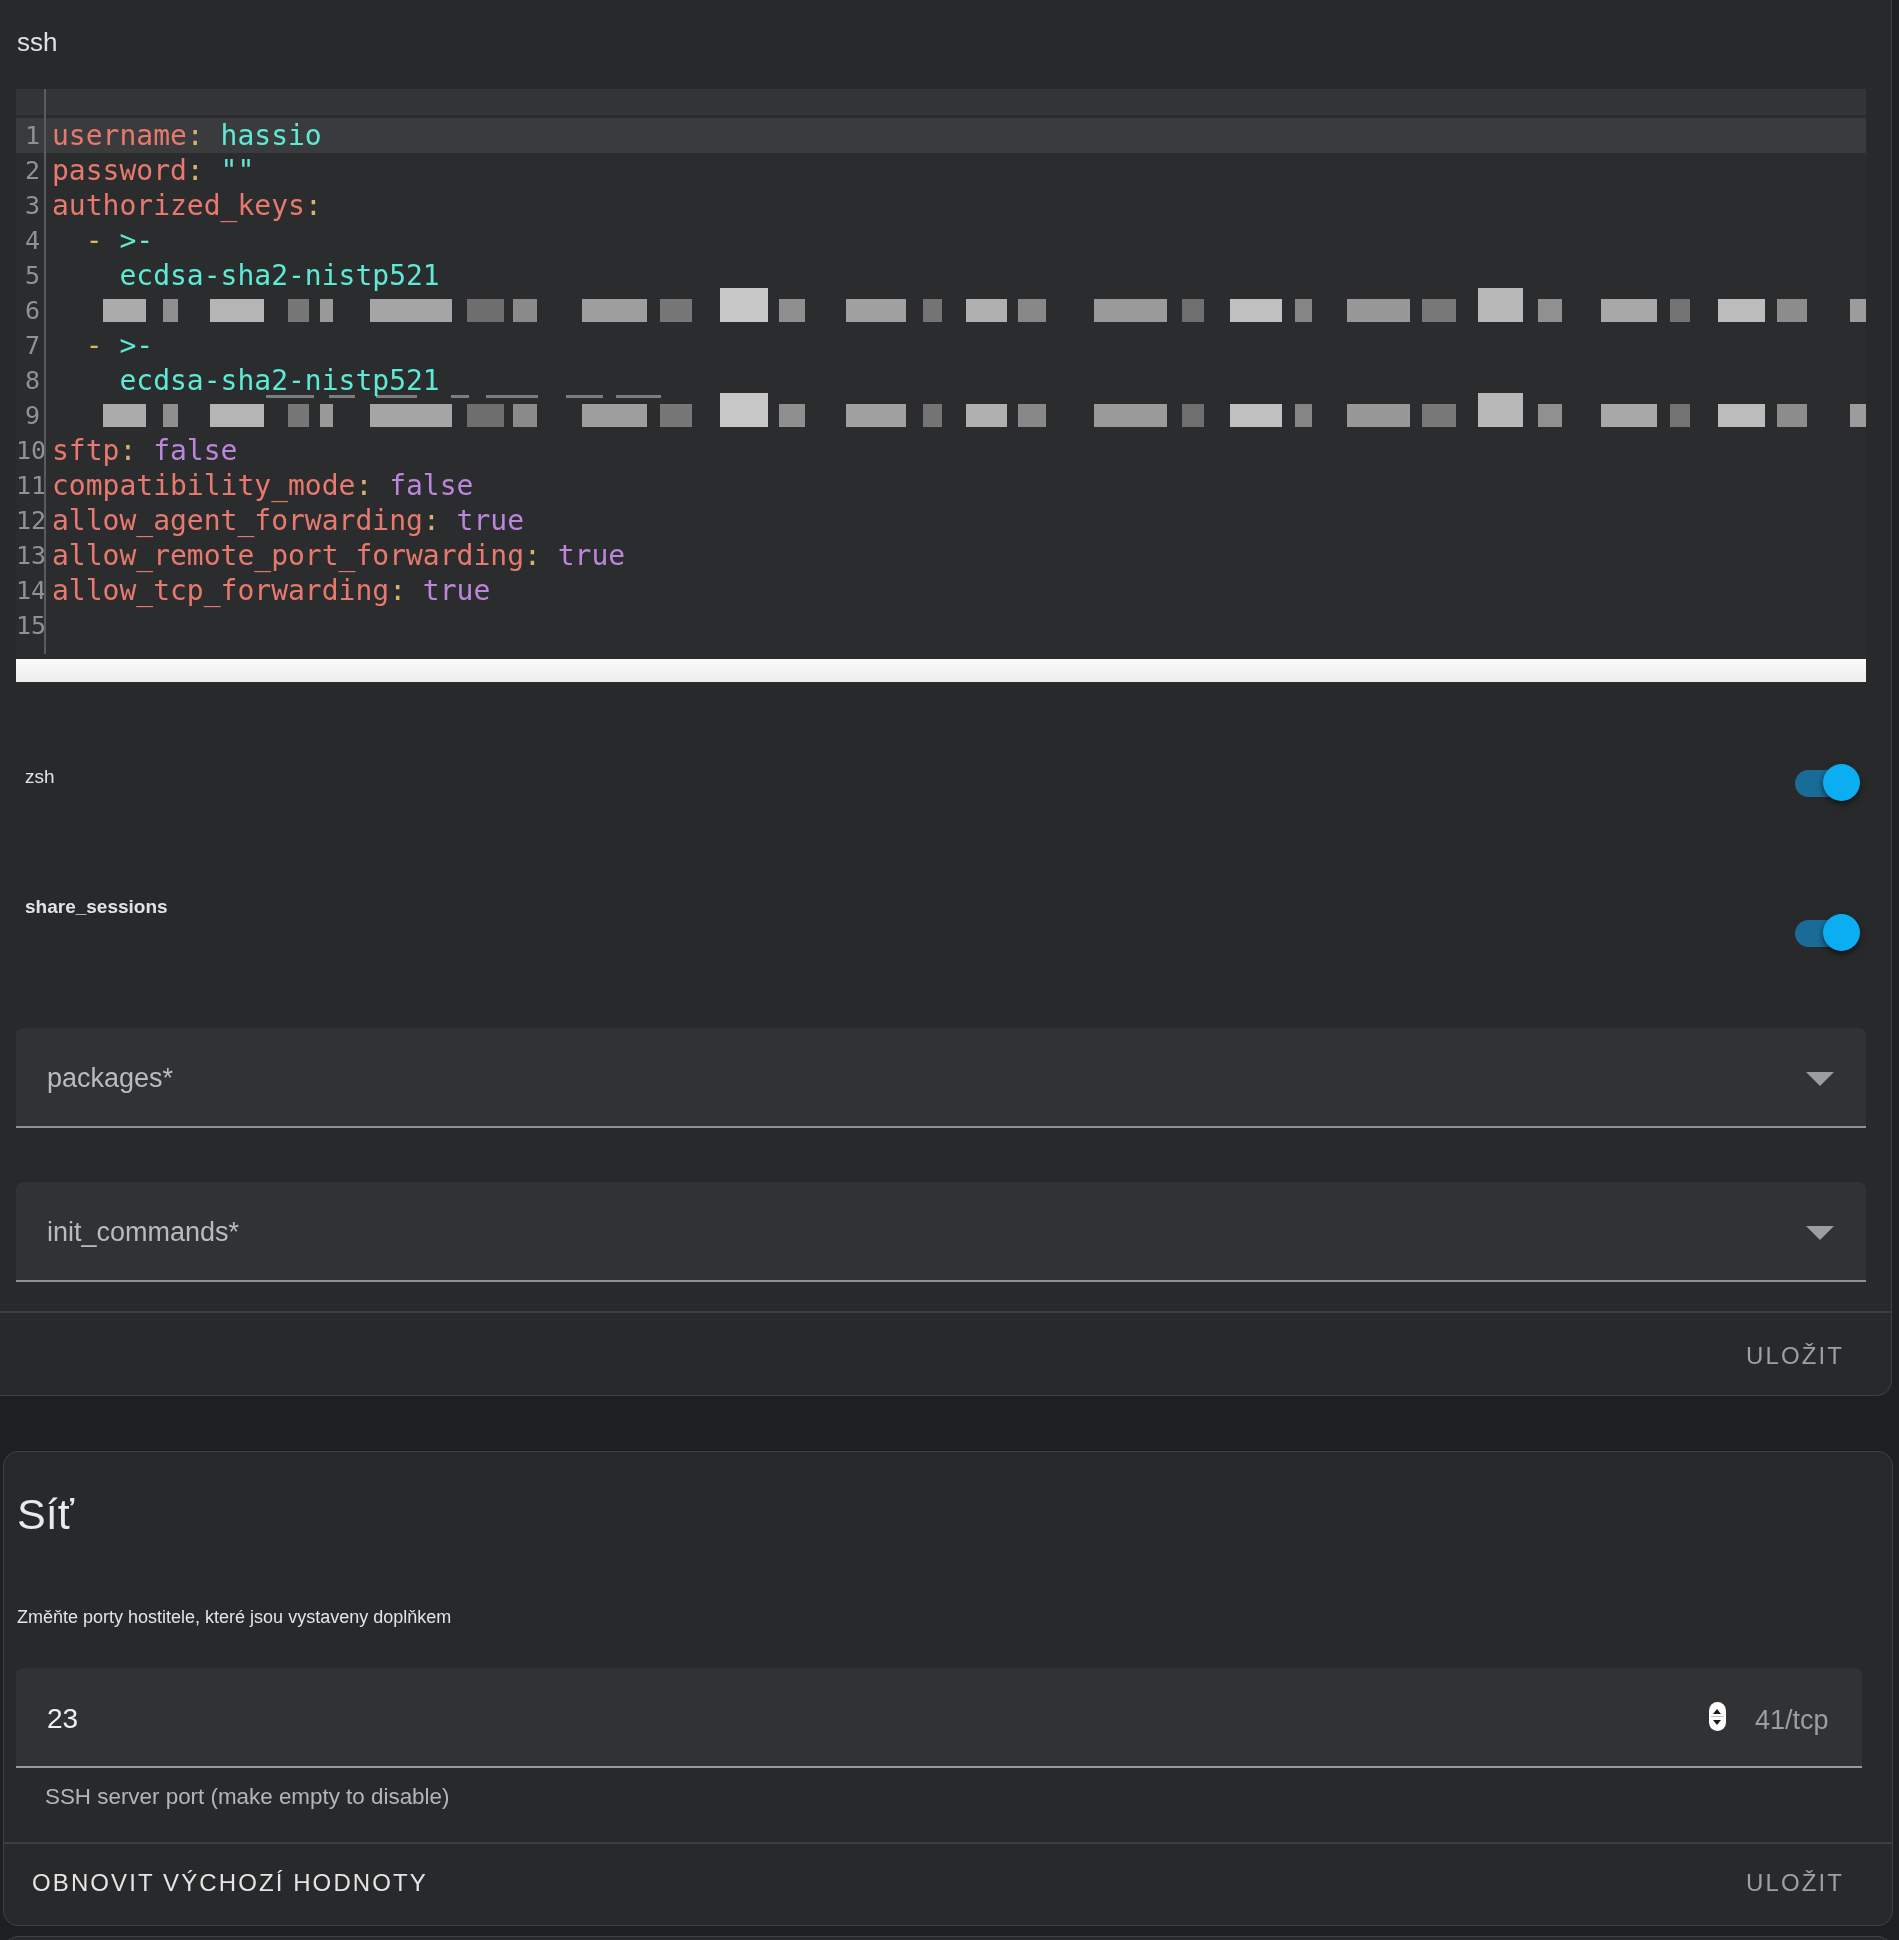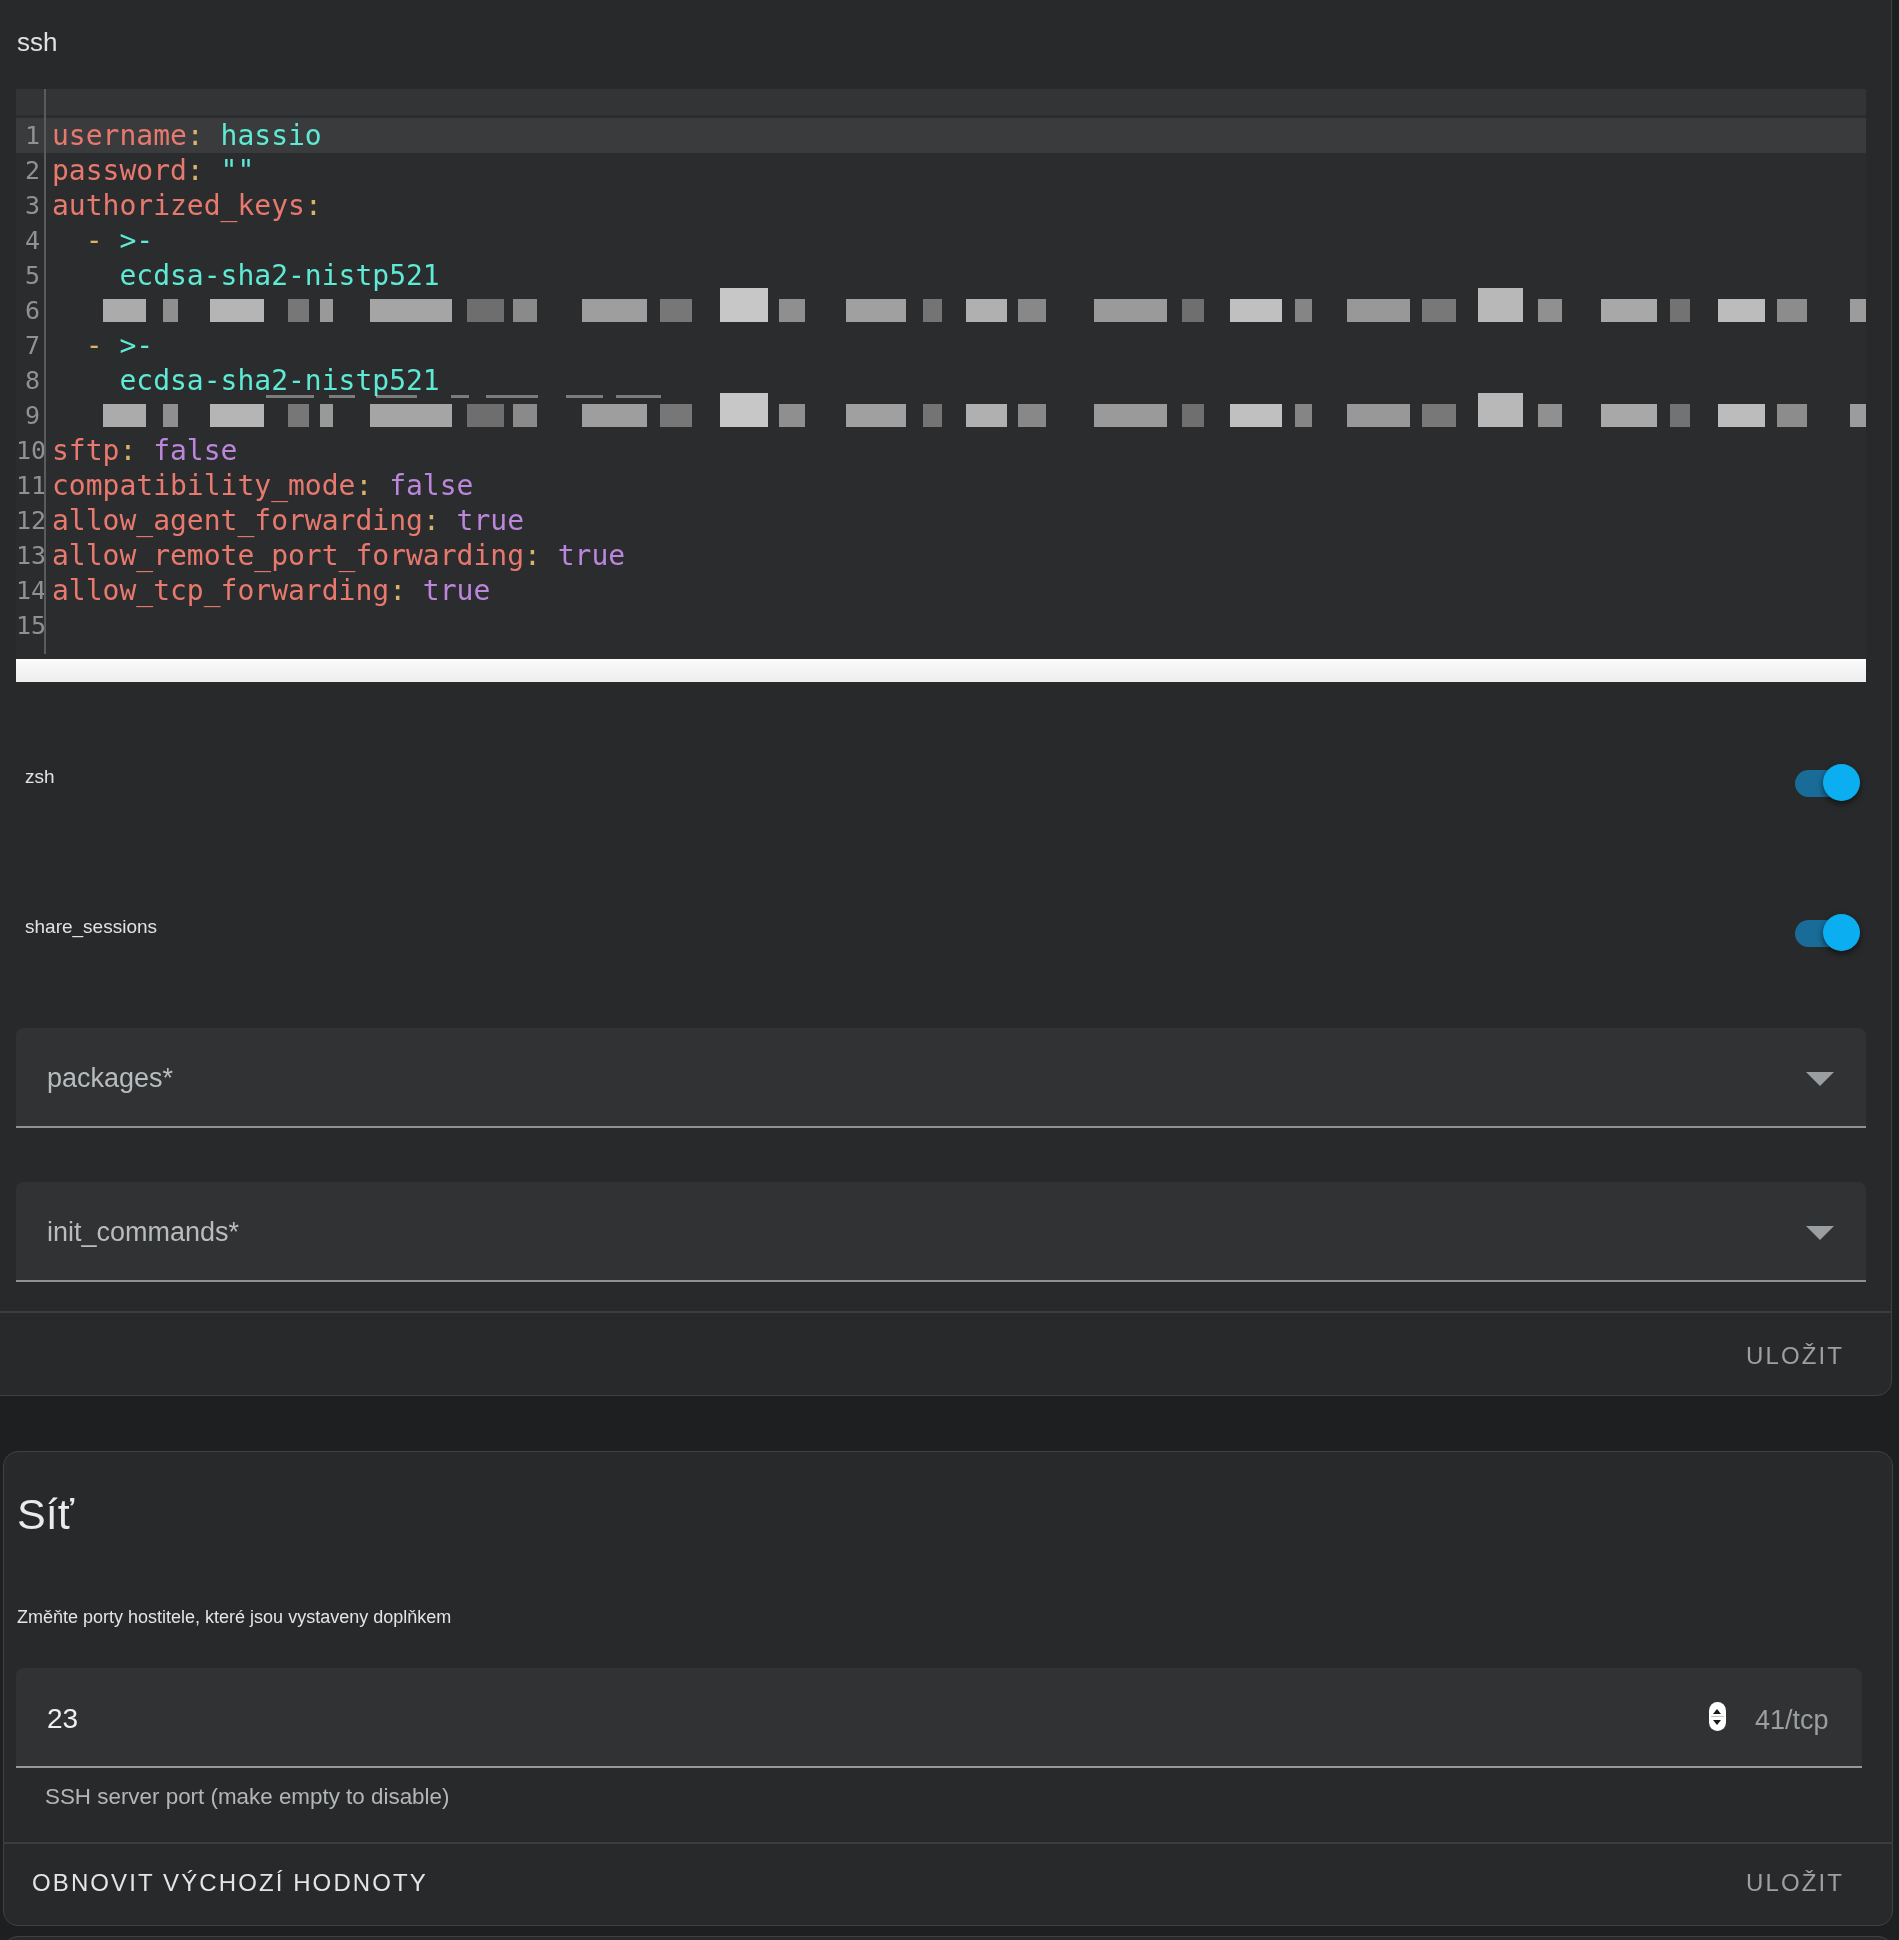--- a/index.html
+++ b/index.html
@@ -32,21 +32,21 @@
   .code-row.redacted i{display:inline-block;flex:none;height:23px;}
   .code-row.redacted i.tall{height:34px;margin-top:-10.3px;}
   #ghosts{position:absolute;left:250px;top:306px;height:2.8px;display:flex;}
   #ghosts i{display:inline-block;height:2.8px;background:rgba(255,255,255,0.38);}
   #hscrollbar{position:absolute;left:0;top:570px;width:1850px;height:23px;
               background:linear-gradient(#fbfbfb,#ededed);}
 
   
   .row-label{position:absolute;left:25px;font-size:19px;color:#e0e3e5;}
   #zsh-label{top:766px;}
-  #share-label{top:916px;}
+  #share-label{top:896px;font-weight:bold;}
   .toggle{position:absolute;width:69px;height:39px;}
   #zsh-toggle{left:1793px;top:763px;}
   #share-toggle{left:1793px;top:913px;}
   .toggle .track{position:absolute;left:1.9px;top:6.5px;width:54px;height:27px;border-radius:14px;background:#1a6c98;}
   .toggle .thumb{position:absolute;left:30px;top:0.9px;width:37px;height:37px;border-radius:50%;
                  background:#0caef2;box-shadow:0 2.8px 6.5px rgba(0,0,0,0.55);}
 
   
   .field{position:absolute;left:16px;width:1850px;height:100px;background:#303233;
          border-radius:7.5px 7.5px 0 0;border-bottom:2.8px solid #8f9294;box-sizing:border-box;}

